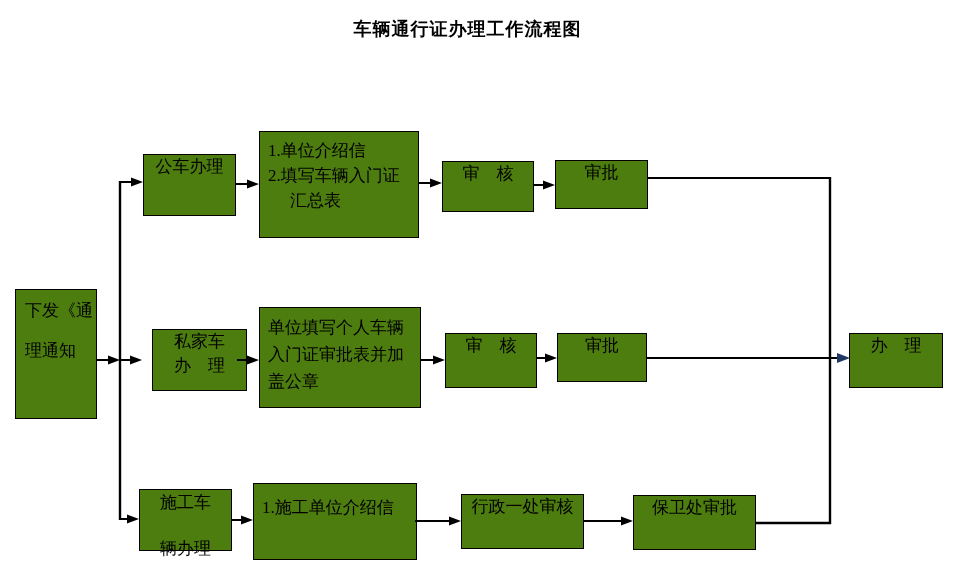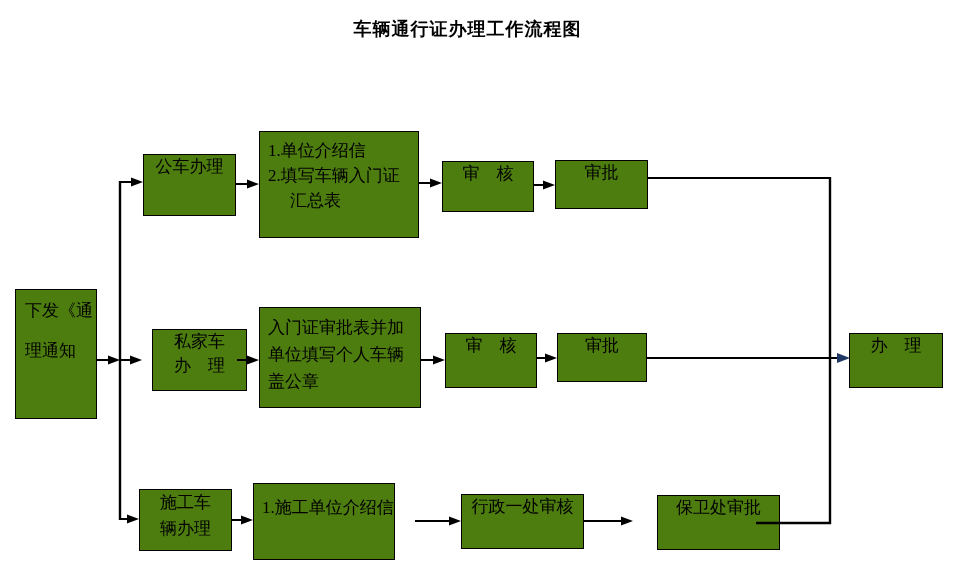--- a/index.html
+++ b/index.html
@@ -34,24 +34,24 @@
   #b-notice   {left:15px;  top:289px; width:82px;  height:130px; padding:1px 0 8px 9px; line-height:40px;}
   #b-branch1  {left:143px; top:154px; width:93px;  height:62px;}
   #b-docs1    {left:259px; top:131px; width:160px; height:107px; padding:6px 0 0 8px; line-height:25px;}
   #b-review1  {left:442px; top:161px; width:92px;  height:51px;}
   #b-approve1 {left:555px; top:160px; width:93px;  height:49px;}
   #b-branch2  {left:152px; top:329px; width:95px;  height:62px; line-height:24px;}
   #b-docs2    {left:259px; top:307px; width:162px; height:101px; padding:6px 0 0 8px; line-height:27px;}
   #b-review2  {left:445px; top:333px; width:92px;  height:55px;}
   #b-approve2 {left:557px; top:333px; width:90px;  height:49px;}
   #b-process  {left:849px; top:333px; width:94px;  height:55px;}
-  #b-branch3  {left:139px; top:489px; width:93px;  height:62px; line-height:26px;}
-  #b-docs3    {left:253px; top:483px; width:142px; height:77px; padding:9px 0 0 8px; line-height:30px;}
+  #b-branch3  {left:139px; top:489px; width:93px;  height:62px; line-height:26px;gap:20px;}
+  #b-docs3    {left:253px; top:483px; width:164px; height:77px; padding:9px 0 0 8px; line-height:30px;}
   #b-review3  {left:461px; top:494px; width:123px; height:55px;}
-  #b-approve3 {left:633px; top:495px; width:123px; height:55px;margin-left:24px;}
+  #b-approve3 {left:633px; top:495px; width:123px; height:55px;}
   .indent{padding-left:22px;font-family:Liberation Serif, serif;}
   #connectors{
     position:absolute;left:0;top:0;width:961px;height:579px;
     pointer-events:none;
   }
 </style>
 </head>
 <body>
 
 <div id="stage">
@@ -76,22 +76,22 @@
   </div>
   <div class="box vcenter hcenter" id="b-approve1">
     <span class="ln">审批</span>
   </div>
 
   <div class="box vcenter hcenter" id="b-branch2">
     <span class="ln">私家车</span>
     <span class="ln">办　理</span>
   </div>
   <div class="box" id="b-docs2">
+    <span class="ln">单位填写个人车辆</span>
     <span class="ln">入门证审批表并加</span>
-    <span class="ln">单位填写个人车辆</span>
     <span class="ln">盖公章</span>
   </div>
   <div class="box vcenter hcenter" id="b-review2">
     <span class="ln">审　核</span>
   </div>
   <div class="box vcenter hcenter" id="b-approve2">
     <span class="ln">审批</span>
   </div>
 
   <div class="box vcenter hcenter" id="b-branch3">

